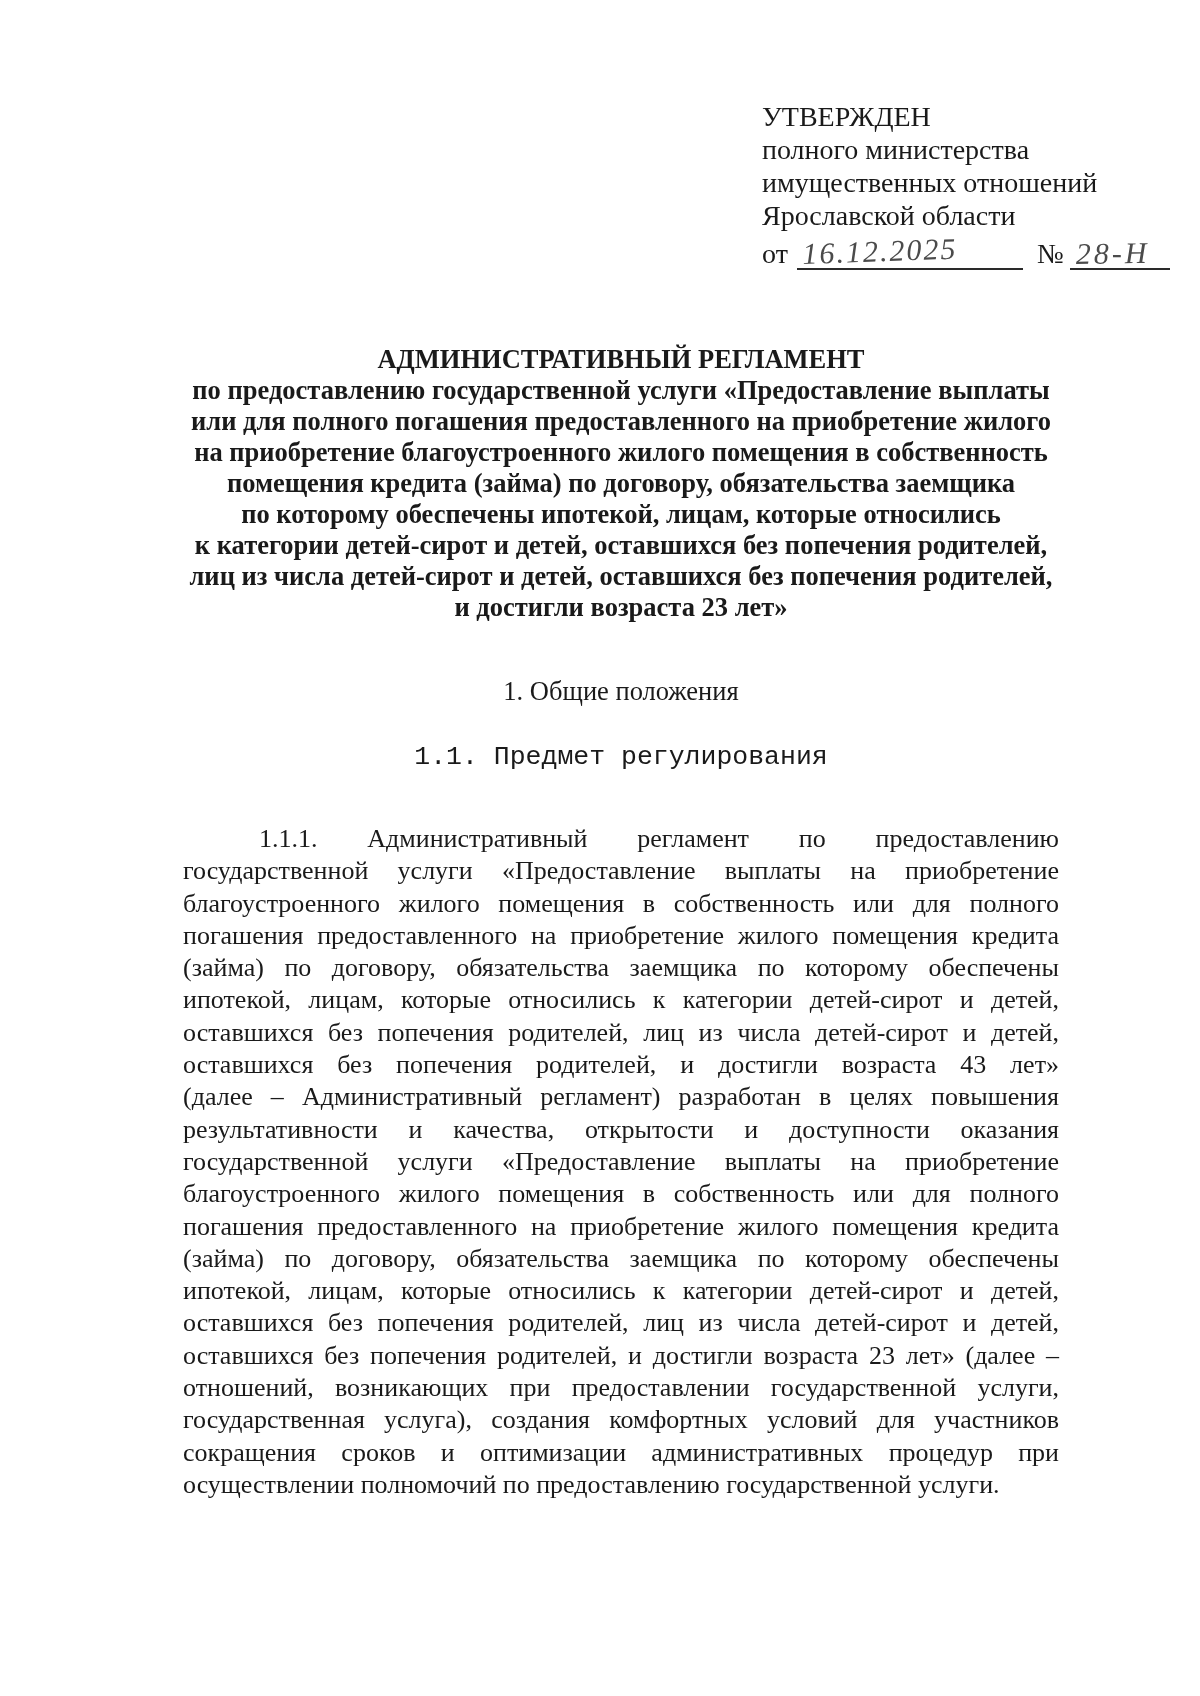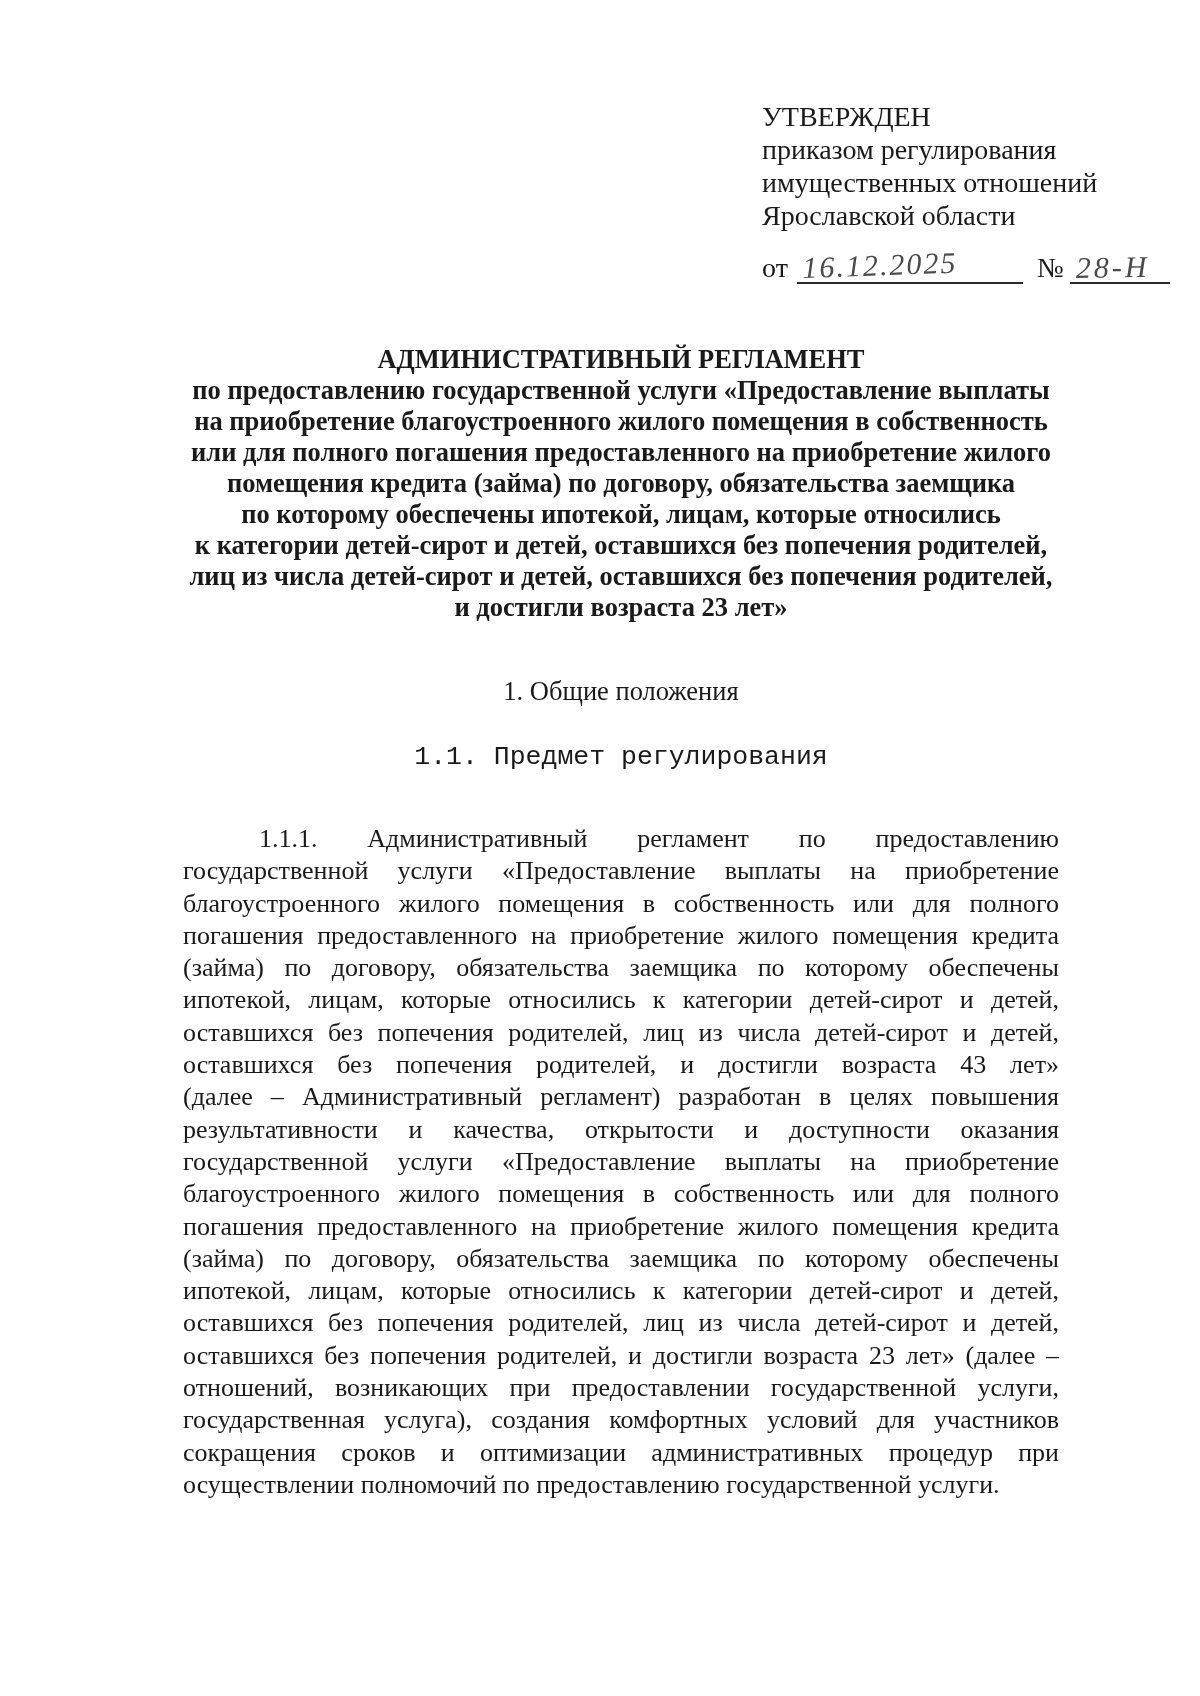--- a/index.html
+++ b/index.html
@@ -22,21 +22,21 @@
     left: 762px;
     top: 100px;
     width: 400px;
     font-size: 28px;
     line-height: 33px;
     white-space: nowrap;
   }
   .date-row {
     display: flex;
     align-items: flex-end;
-    margin-top: 16px;
+    margin-top: 2px;
     height: 36px;
   }
   .date-prefix { flex: 0 0 auto; }
   .underfield {
     border-bottom: 2px solid #2a2a2a;
     position: relative;
     height: 36px;
   }
   .date-field {
     flex: 0 0 auto;
@@ -106,41 +106,41 @@
   .jline.indent { text-indent: 76px; }
   .jline.plain-end { text-align-last: left; }
 </style>
 </head>
 <body>
 
 <div class="page">
 
   <div class="approval">
     <div>УТВЕРЖДЕН</div>
-    <div>приказом регулирования</div>
+    <div>полного министерства</div>
     <div>имущественных отношений</div>
     <div>Ярославской области</div>
     <div class="date-row">
       <span class="date-prefix">от</span>
       <span class="underfield date-field">
         <span class="hand">16.12.2025</span>
       </span>
       <span class="num-sign">№</span>
       <span class="underfield num-field">
         <span class="hand">28-Н</span>
       </span>
     </div>
   </div>
 
   <div class="title-block">
     <div class="title-line">АДМИНИСТРАТИВНЫЙ РЕГЛАМЕНТ</div>
     <div>
         <div class="title-line">по предоставлению государственной услуги «Предоставление выплаты</div>
+        <div class="title-line">или для полного погашения предоставленного на приобретение жилого</div>
         <div class="title-line">на приобретение благоустроенного жилого помещения в собственность</div>
-        <div class="title-line">или для полного погашения предоставленного на приобретение жилого</div>
         <div class="title-line">помещения кредита (займа) по договору, обязательства заемщика</div>
         <div class="title-line">по которому обеспечены ипотекой, лицам, которые относились</div>
         <div class="title-line">к категории детей-сирот и детей, оставшихся без попечения родителей,</div>
         <div class="title-line">лиц из числа детей-сирот и детей, оставшихся без попечения родителей,</div>
         <div class="title-line">и достигли возраста 23 лет»</div>
       </div>
   </div>
 
   <div class="sec-h sec-h1">1. Общие положения</div>
   <div class="sec-h sec-h2">1.1. Предмет регулирования</div>

